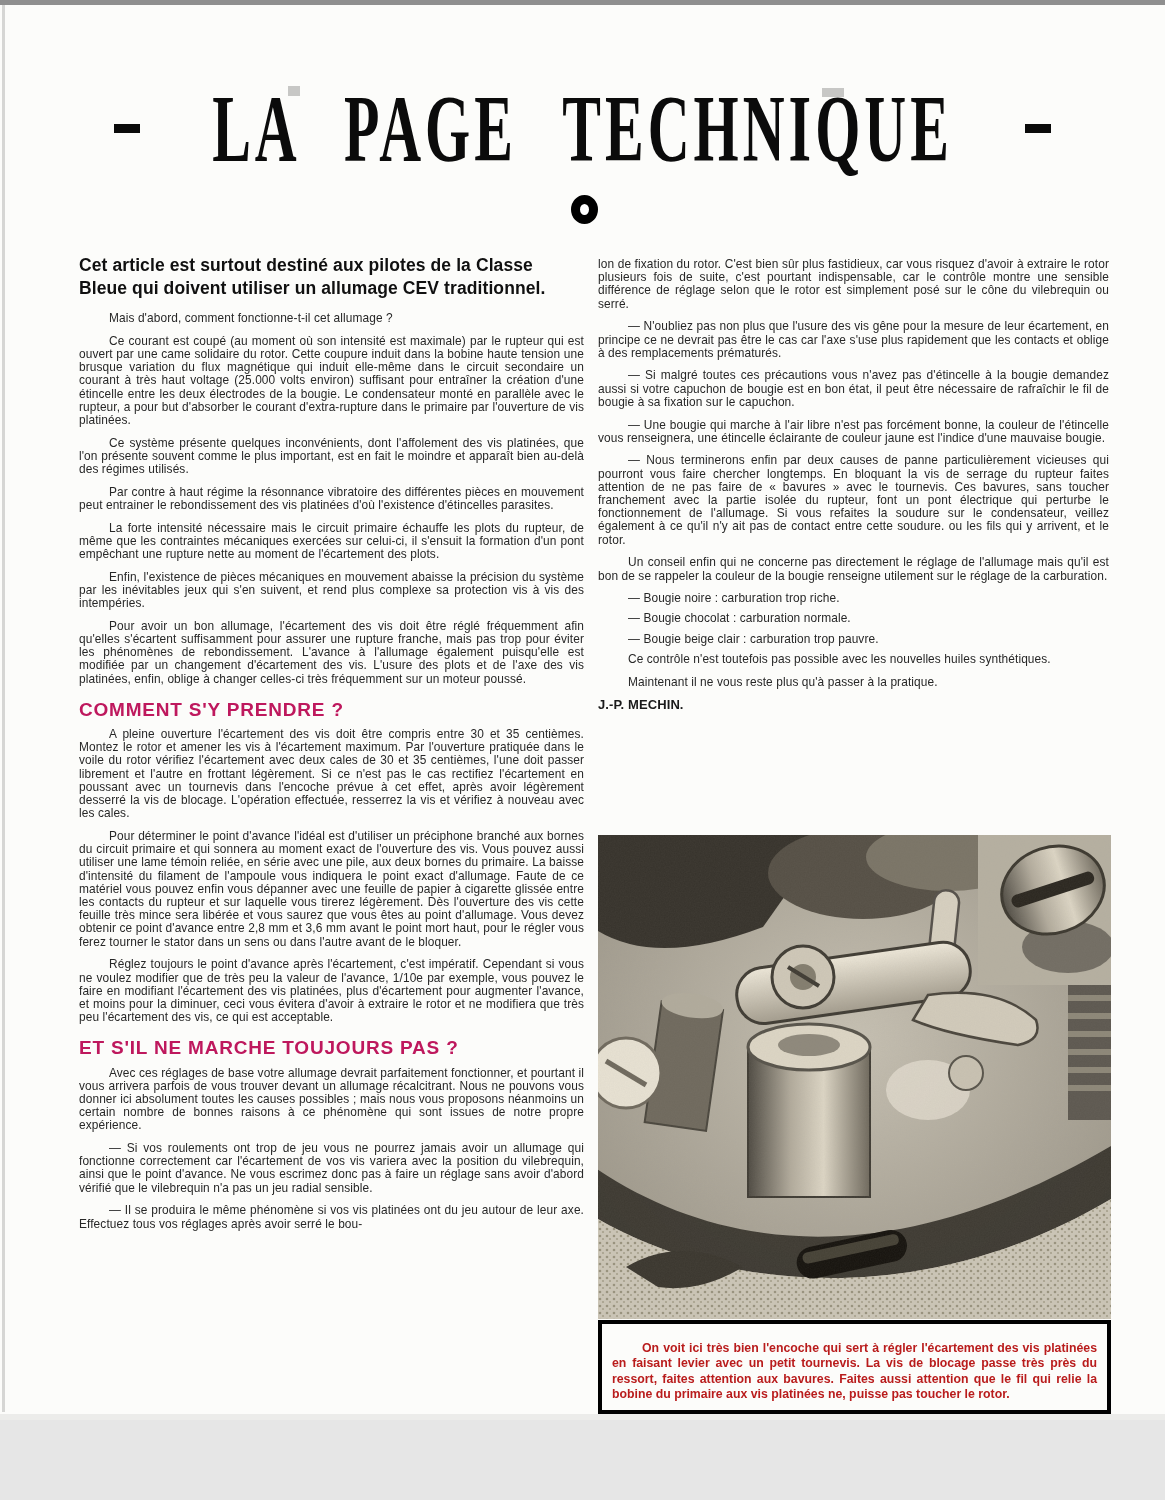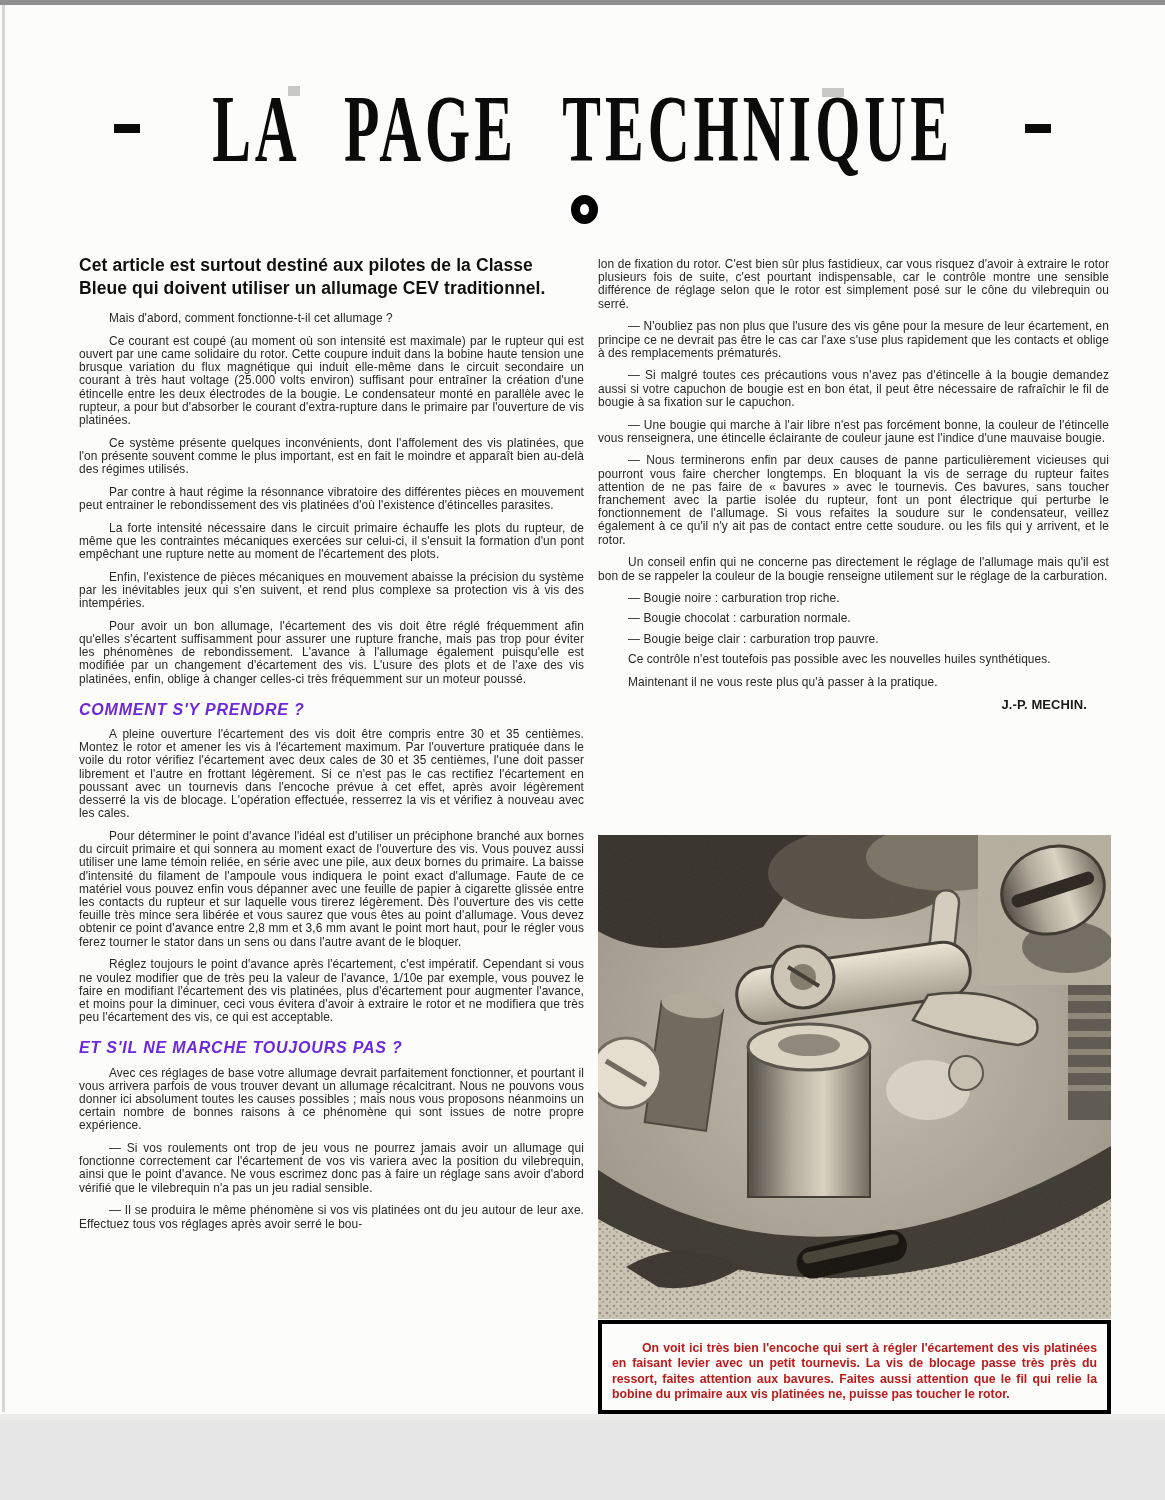--- a/index.html
+++ b/index.html
@@ -22,26 +22,26 @@
   .dot { position:absolute; top:195px; left:571px; width:9px; height:11px;
          border:9px solid #000; border-radius:50%; background:#fff; }
 
   .intro { position:absolute; top:254px; left:79px; width:502px; font-size:17.5px;
            font-weight:bold; color:#101010; line-height:23px; letter-spacing:0.1px; }
 
   .col { font-size:11.9px; line-height:13.2px; color:#272727; text-align:justify;
          letter-spacing:0.1px; }
   .col p { margin:0 0 9.5px; text-indent:30px; }
   .col p.noindent { text-indent:0; }
-  .sec-heading { font-size:16px; font-weight:bold; color:#6d28d9; letter-spacing:0.8px;
-                 margin:17px 0 12px; text-align:left;font-style:italic; }
+  .sec-heading { font-size:19px; font-weight:bold; color:#be185d; letter-spacing:0.8px;
+                 margin:17px 0 12px; text-align:left; }
   .left-col  { position:absolute; top:312px; left:79px;  width:505px; }
   .right-col { position:absolute; top:258px; left:598px; width:511px; }
   .plug-list p { margin:0 0 7px; text-align:left; }
-  .signature { text-align:right; padding-right:22px; font-weight:bold; font-size:13px;
+  .signature { text-align:left; padding-right:22px; font-weight:bold; font-size:13px;
                margin-top:2px; color:#1a1a1a; }
 
   .photo { position:absolute; left:598px; top:835px; width:513px; height:484px; display:block; }
   .caption { position:absolute; left:598px; top:1320px; width:513px; box-sizing:border-box;
              border:4px solid #000; padding:17px 10px 7px; background:#fcfcfa;
              font-size:12.3px; line-height:15.4px; font-weight:bold; color:#b91c1c;
              text-align:justify; }
   .caption p { margin:0; text-indent:30px; }
 
   .pagenum { position:absolute; top:1419px; left:0; width:100%; text-align:center;
@@ -66,21 +66,21 @@
   </div>
   <div class="dot"></div>
 
   <div class="intro">Cet article est surtout destiné aux pilotes de la Classe Bleue qui doivent utiliser un allumage CEV traditionnel.</div>
 
   <div class="col left-col">
     <p>Mais d'abord, comment fonctionne-t-il cet allumage ?</p>
     <p>Ce courant est coupé (au moment où son intensité est maximale) par le rupteur qui est ouvert par une came solidaire du rotor. Cette coupure induit dans la bobine haute tension une brusque variation du flux magnétique qui induit elle-même dans le circuit secondaire un courant à très haut voltage (25.000 volts environ) suffisant pour entraîner la création d'une étincelle entre les deux électrodes de la bougie. Le condensateur monté en parallèle avec le rupteur, a pour but d'absorber le courant d'extra-rupture dans le primaire par l'ouverture de vis platinées.</p>
     <p>Ce système présente quelques inconvénients, dont l'affolement des vis platinées, que l'on présente souvent comme le plus important, est en fait le moindre et apparaît bien au-delà des régimes utilisés.</p>
     <p>Par contre à haut régime la résonnance vibratoire des différentes pièces en mouvement peut entrainer le rebondissement des vis platinées d'où l'existence d'étincelles parasites.</p>
-    <p>La forte intensité nécessaire dans le circuit primaire échauffe les plots du rupteur, de même que les contraintes mécaniques exercées sur celui-ci, il s'ensuit la formation d'un pont empêchant une rupture nette au moment de l'écartement des plots.</p>
+    <p>La forte intensité nécessaire mais le circuit primaire échauffe les plots du rupteur, de même que les contraintes mécaniques exercées sur celui-ci, il s'ensuit la formation d'un pont empêchant une rupture nette au moment de l'écartement des plots.</p>
     <p>Enfin, l'existence de pièces mécaniques en mouvement abaisse la précision du système par les inévitables jeux qui s'en suivent, et rend plus complexe sa protection vis à vis des intempéries.</p>
     <p>Pour avoir un bon allumage, l'écartement des vis doit être réglé fréquemment afin qu'elles s'écartent suffisamment pour assurer une rupture franche, mais pas trop pour éviter les phénomènes de rebondissement. L'avance à l'allumage également puisqu'elle est modifiée par un changement d'écartement des vis. L'usure des plots et de l'axe des vis platinées, enfin, oblige à changer celles-ci très fréquemment sur un moteur poussé.</p>
     <div class="sec-heading">COMMENT S'Y PRENDRE ?</div>
     <p>A pleine ouverture l'écartement des vis doit être compris entre 30 et 35 centièmes. Montez le rotor et amener les vis à l'écartement maximum. Par l'ouverture pratiquée dans le voile du rotor vérifiez l'écartement avec deux cales de 30 et 35 centièmes, l'une doit passer librement et l'autre en frottant légèrement. Si ce n'est pas le cas rectifiez l'écartement en poussant avec un tournevis dans l'encoche prévue à cet effet, après avoir légèrement desserré la vis de blocage. L'opération effectuée, resserrez la vis et vérifiez à nouveau avec les cales.</p>
     <p>Pour déterminer le point d'avance l'idéal est d'utiliser un préciphone branché aux bornes du circuit primaire et qui sonnera au moment exact de l'ouverture des vis. Vous pouvez aussi utiliser une lame témoin reliée, en série avec une pile, aux deux bornes du primaire. La baisse d'intensité du filament de l'ampoule vous indiquera le point exact d'allumage. Faute de ce matériel vous pouvez enfin vous dépanner avec une feuille de papier à cigarette glissée entre les contacts du rupteur et sur laquelle vous tirerez légèrement. Dès l'ouverture des vis cette feuille très mince sera libérée et vous saurez que vous êtes au point d'allumage. Vous devez obtenir ce point d'avance entre 2,8 mm et 3,6 mm avant le point mort haut, pour le régler vous ferez tourner le stator dans un sens ou dans l'autre avant de le bloquer.</p>
     <p>Réglez toujours le point d'avance après l'écartement, c'est impératif. Cependant si vous ne voulez modifier que de très peu la valeur de l'avance, 1/10e par exemple, vous pouvez le faire en modifiant l'écartement des vis platinées, plus d'écartement pour augmenter l'avance, et moins pour la diminuer, ceci vous évitera d'avoir à extraire le rotor et ne modifiera que très peu l'écartement des vis, ce qui est acceptable.</p>
     <div class="sec-heading">ET S'IL NE MARCHE TOUJOURS PAS ?</div>
     <p>Avec ces réglages de base votre allumage devrait parfaitement fonctionner, et pourtant il vous arrivera parfois de vous trouver devant un allumage récalcitrant. Nous ne pouvons vous donner ici absolument toutes les causes possibles ; mais nous vous proposons néanmoins un certain nombre de bonnes raisons à ce phénomène qui sont issues de notre propre expérience.</p>
     <p>— Si vos roulements ont trop de jeu vous ne pourrez jamais avoir un allumage qui fonctionne correctement car l'écartement de vos vis variera avec la position du vilebrequin, ainsi que le point d'avance. Ne vous escrimez donc pas à faire un réglage sans avoir d'abord vérifié que le vilebrequin n'a pas un jeu radial sensible.</p>
     <p>— Il se produira le même phénomène si vos vis platinées ont du jeu autour de leur axe. Effectuez tous vos réglages après avoir serré le bou-</p>

